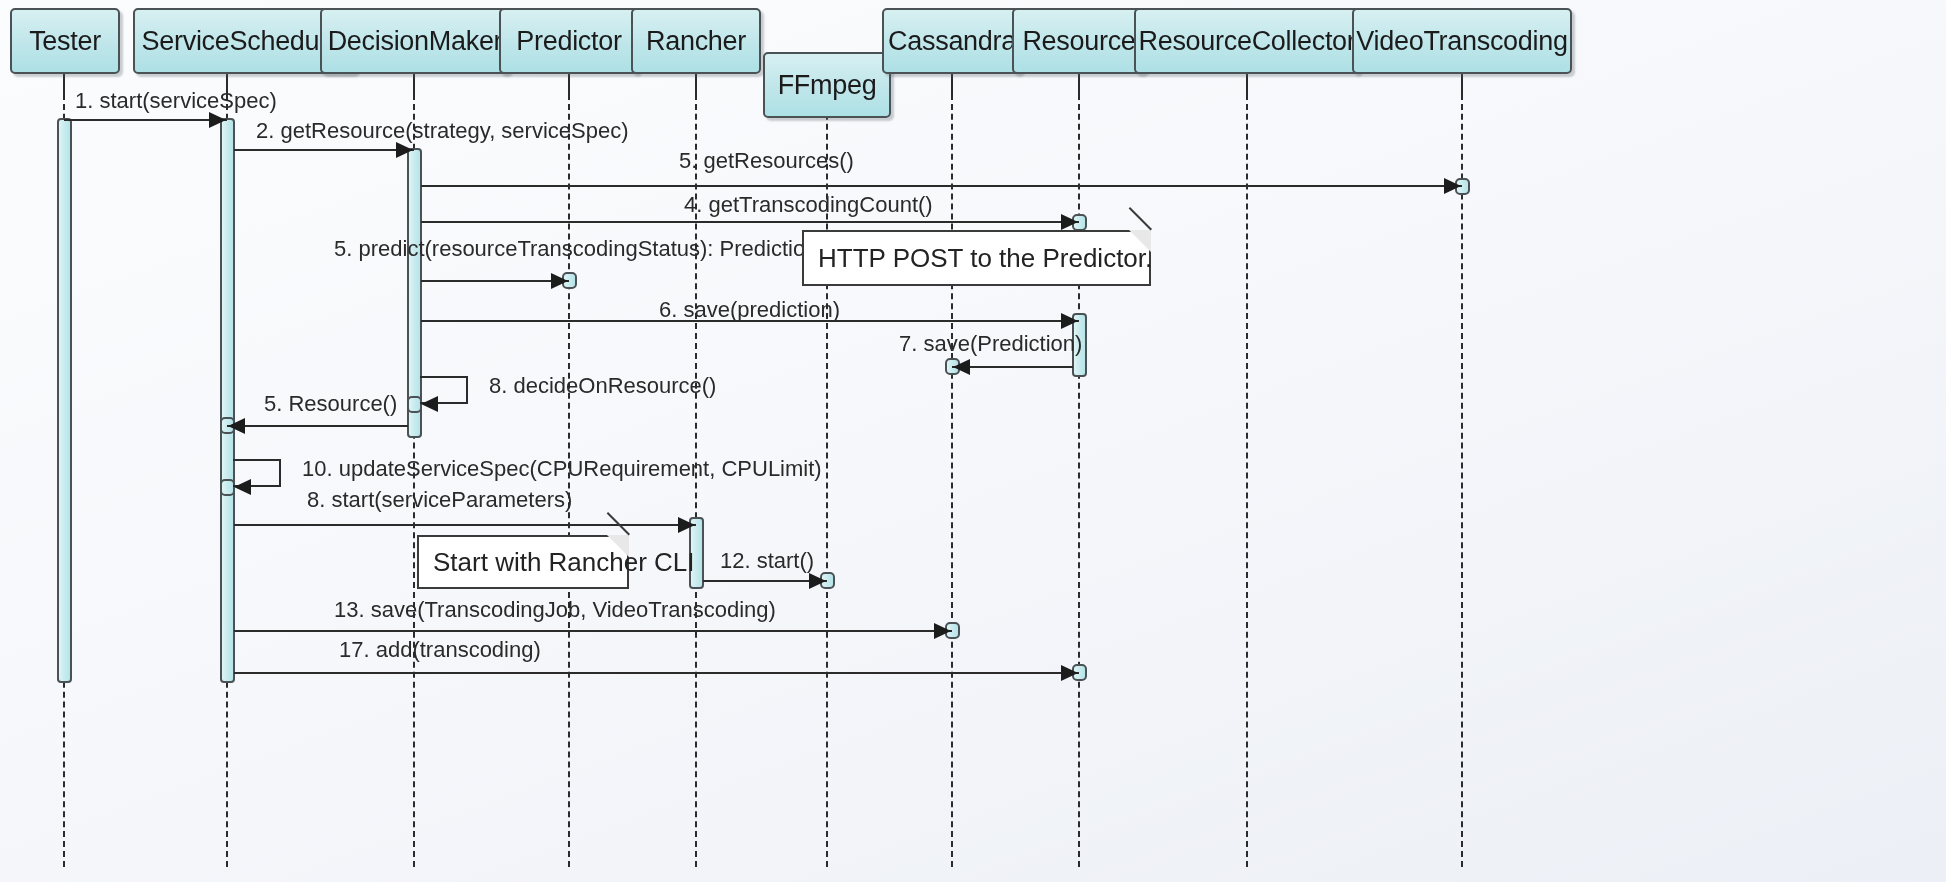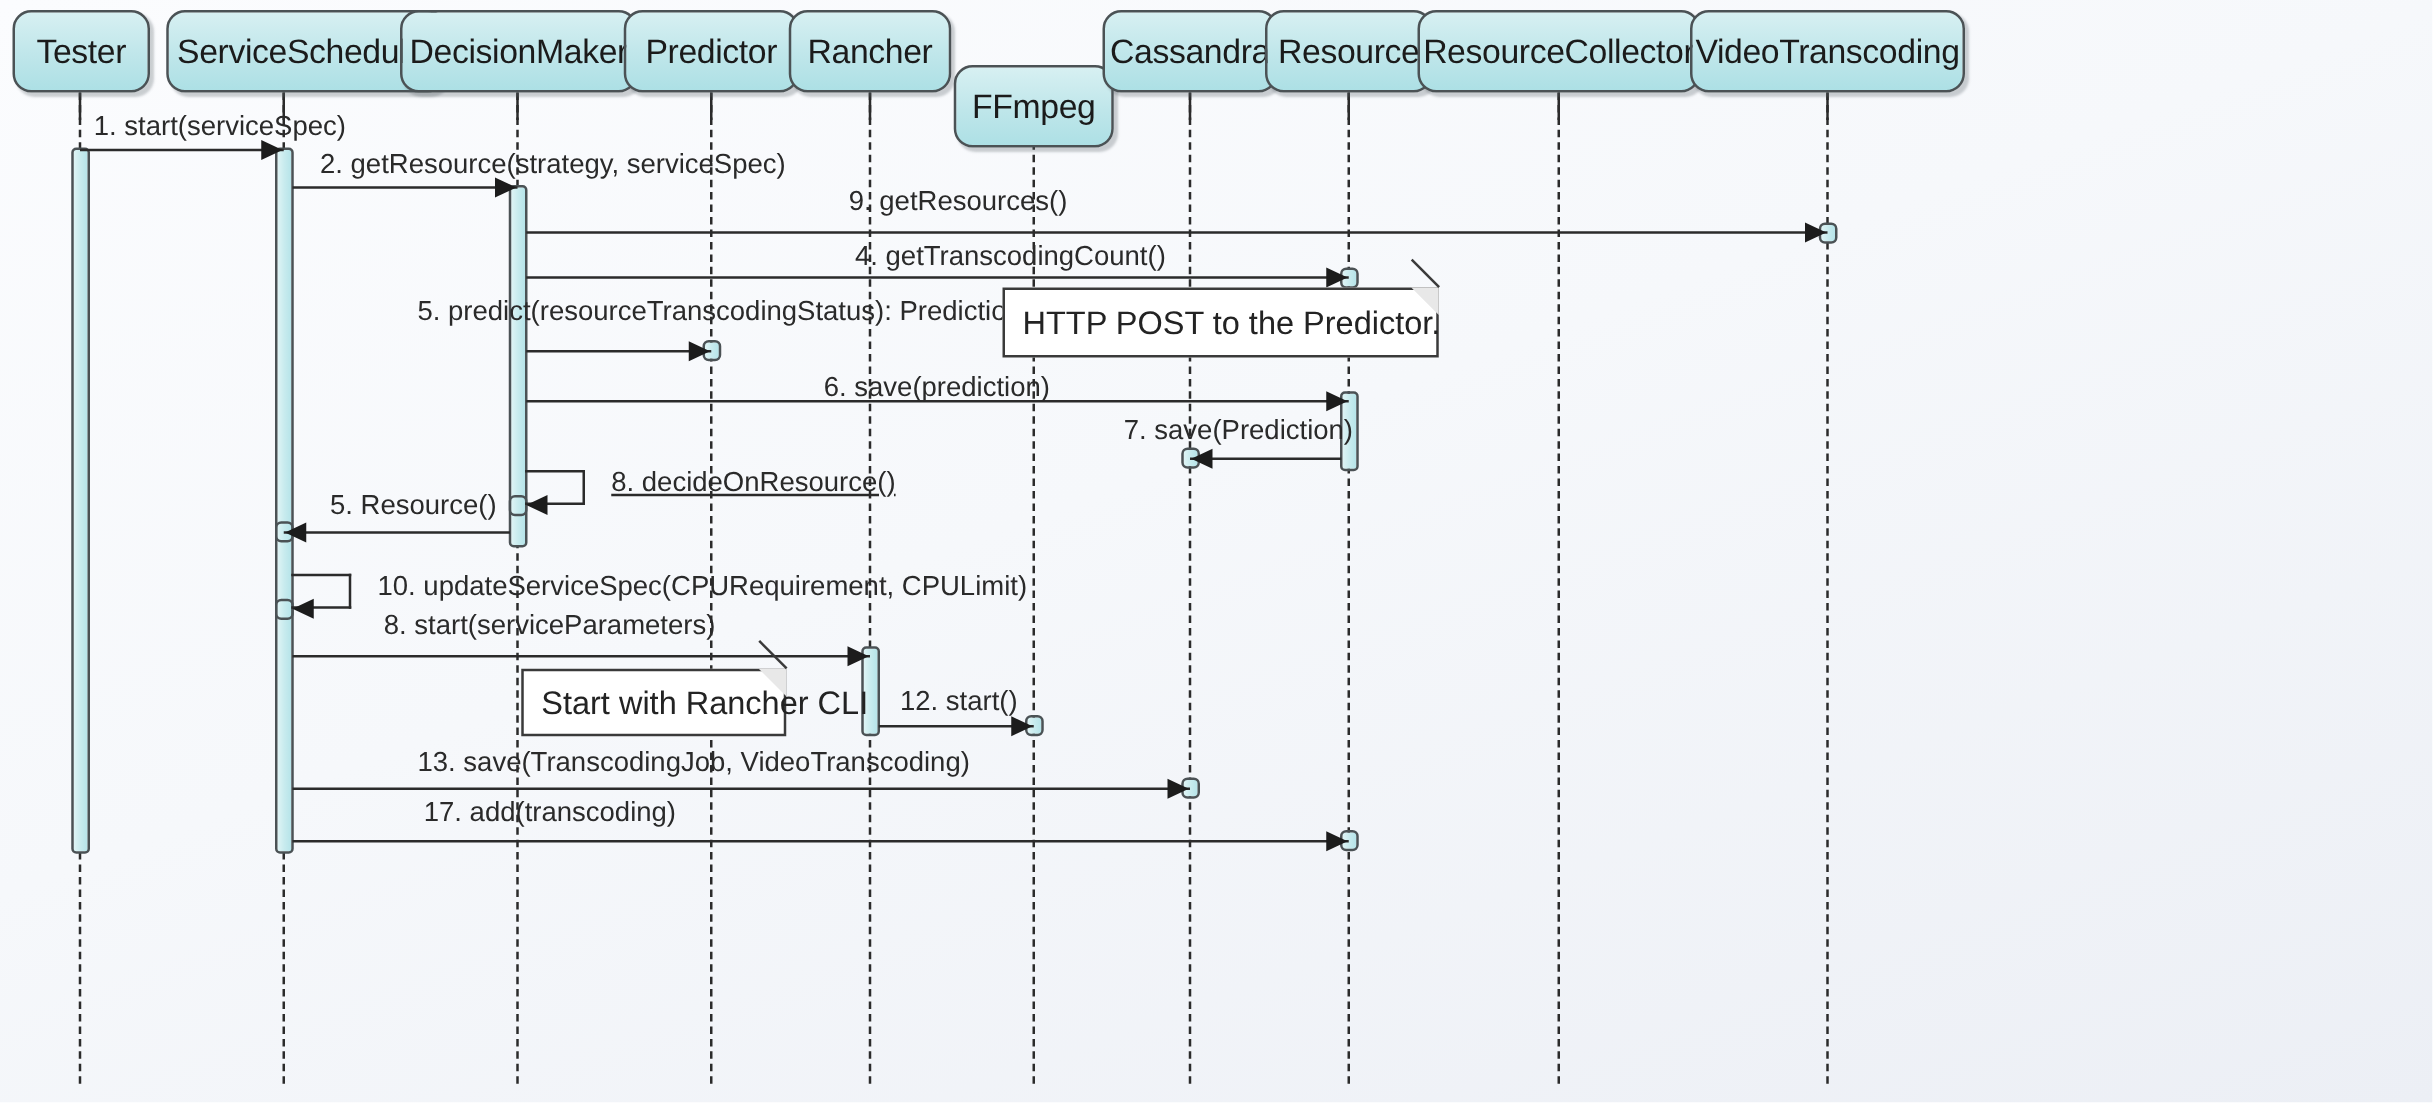--- a/index.html
+++ b/index.html
@@ -14,21 +14,21 @@
     height: 882px;
     overflow: hidden;
     background: linear-gradient(160deg, #fbfcfe 0%, #f6f8fb 45%, #eceff5 100%);
   }
   
   .participant {
     position: absolute;
     top: 8px;
     height: 66px;
     border: 2px solid #4b5255;
-    border-radius: 15px;
+    border-radius: 5px;
     background: linear-gradient(180deg, #d7f0f2 0%, #bfe6ea 55%, #ade0e5 100%);
     box-shadow: 3px 3px 2px rgba(90,100,105,0.30);
     display: flex;
     align-items: center;
     justify-content: center;
   }
   .participant .plabel {
     font-size: 27px;
     color: #1b1b1b;
     letter-spacing: -0.3px;
@@ -195,36 +195,36 @@
 
   <div id="messages">
       <div class="msgline" style="left: 64px; top: 119px; width: 163px;"></div>
       <div class="arrowhead right" style="left: 209px; top: 112px;"></div>
       <div class="msglabel" style="left: 75px; top: 88px;">1. start(serviceSpec)</div>
       <div class="msgline" style="left: 234px; top: 149px; width: 180px;"></div>
       <div class="arrowhead right" style="left: 396px; top: 142px;"></div>
       <div class="msglabel" style="left: 256px; top: 118px;">2. getResource(strategy, serviceSpec)</div>
       <div class="msgline" style="left: 421px; top: 185px; width: 1041px;"></div>
       <div class="arrowhead right" style="left: 1444px; top: 178px;"></div>
-      <div class="msglabel" style="left: 679px; top: 148px;">9. getResources()</div>
+      <div class="msglabel" style="left: 679px; top: 148px;">5. getResources()</div>
       <div class="msgline" style="left: 421px; top: 221px; width: 658px;"></div>
       <div class="arrowhead right" style="left: 1061px; top: 214px;"></div>
       <div class="msglabel" style="left: 684px; top: 192px;">4. getTranscodingCount()</div>
       <div class="msgline" style="left: 421px; top: 280px; width: 148px;"></div>
       <div class="arrowhead right" style="left: 551px; top: 273px;"></div>
       <div class="msglabel" style="left: 334px; top: 236px;">5. predict(resourceTranscodingStatus): Predictions</div>
       <div class="msgline" style="left: 421px; top: 320px; width: 658px;"></div>
       <div class="arrowhead right" style="left: 1061px; top: 313px;"></div>
       <div class="msglabel" style="left: 659px; top: 297px;">6. save(prediction)</div>
       <div class="msgline" style="left: 952px; top: 366px; width: 121px;"></div>
       <div class="arrowhead left" style="left: 953px; top: 359px;"></div>
       <div class="msglabel" style="left: 899px; top: 331px;">7. save(Prediction)</div>
       <div class="selfmsg" style="left: 420px; top: 376px; width: 48px; height: 28px;"></div>
       <div class="arrowhead left" style="left: 421px; top: 396px;"></div>
-      <div class="msglabel" style="left: 489px; top: 373px; text-decoration: underline;">8. decideOnResource()</div>
+      <div class="msglabel" style="left: 489px; top: 373px;">8. decideOnResource()</div>
       <div class="msgline" style="left: 227px; top: 425px; width: 181px;"></div>
       <div class="arrowhead left" style="left: 228px; top: 418px;"></div>
       <div class="msglabel" style="left: 264px; top: 391px;">5. Resource()</div>
       <div class="selfmsg" style="left: 233px; top: 459px; width: 48px; height: 28px;"></div>
       <div class="arrowhead left" style="left: 234px; top: 479px;"></div>
       <div class="msglabel" style="left: 302px; top: 456px;">10. updateServiceSpec(CPURequirement, CPULimit)</div>
       <div class="msgline" style="left: 234px; top: 524px; width: 462px;"></div>
       <div class="arrowhead right" style="left: 678px; top: 517px;"></div>
       <div class="msglabel" style="left: 307px; top: 487px;">8. start(serviceParameters)</div>
       <div class="msgline" style="left: 703px; top: 580px; width: 124px;"></div>

